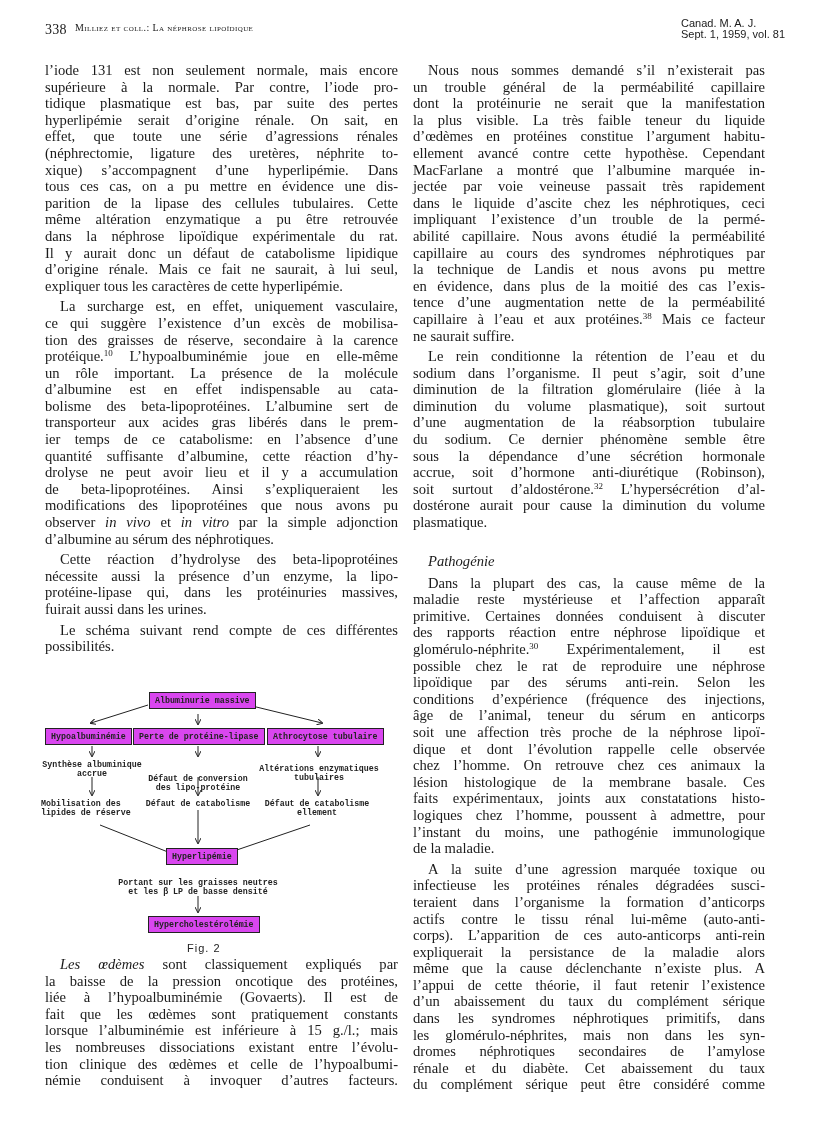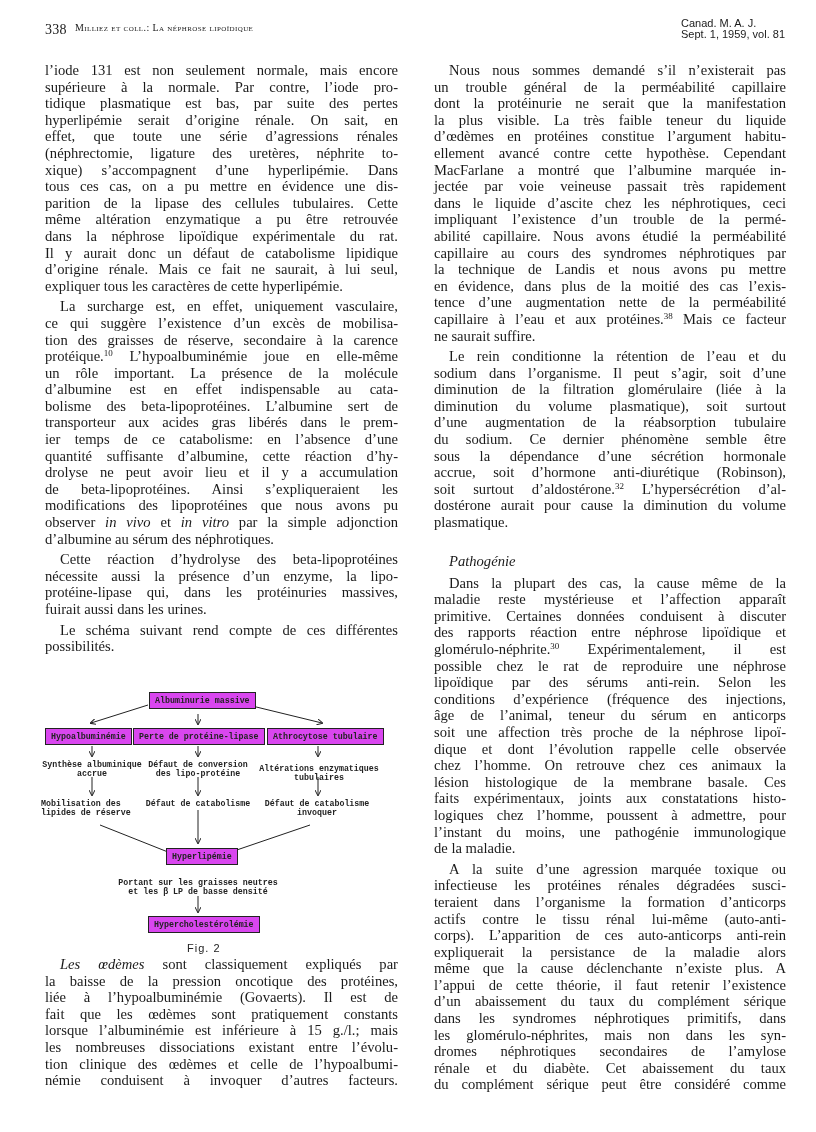--- a/index.html
+++ b/index.html
@@ -3,21 +3,21 @@
 <meta charset="utf-8">
 <style>
   html, body { margin: 0; padding: 0; background: #ffffff; }
   body { width: 816px; height: 1132px; position: relative; overflow: hidden; color: #1a1a1a; font-family: "Liberation Serif", "DejaVu Serif", serif; }
   .header { position: absolute; top: 18px; left: 45px; width: 740px; height: 30px; }
   .pageno { position: absolute; left: 0; top: 4px; font-size: 14px; letter-spacing: 0.2px; }
   .running { position: absolute; left: 30px; top: 4px; font-size: 10px; font-variant: small-caps; letter-spacing: 0.4px; }
   .journal { position: absolute; right: 0; top: 0; font-size: 11px; line-height: 11px; font-family: "Liberation Sans", "DejaVu Sans", sans-serif; text-align: left; }
   .col { position: absolute; top: 62px; width: 353px; font-size: 14.6px; line-height: 16.6px; }
   .col.left { left: 45px; }
-  .col.right { left: 434px; width: 352px; }
+  .col.right { left: 413px; width: 352px; }
   .ln { display: block; white-space: nowrap; text-align: justify; text-align-last: justify; height: 16.6px; overflow: visible; }
   .ln.last { text-align-last: left; }
   .ln.indent { padding-left: 15px; }
   .para-gap { height: 4px; }
   .sec-gap { height: 22px; }
   .heading { font-style: italic; display: block; padding-left: 15px; height: 18px; }
   i { font-style: italic; }
   sup { font-size: 9px; vertical-align: 5px; line-height: 0; }
 
   
@@ -120,39 +120,39 @@
   <div class="box" style="left:104px; top:2px;">Albuminurie massive</div>
 
   <div class="box" style="left:0px; top:38px;">Hypoalbuminémie</div>
   <div class="box" style="left:88px; top:38px;">Perte de protéine-lipase</div>
   <div class="box" style="left:222px; top:38px;">Athrocytose tubulaire</div>
 
   <div class="lbl" style="left:-4px; top:70px; width:102px;">
     <div>Synthèse albuminique</div>
     <div>accrue</div>
   </div>
-  <div class="lbl" style="left:100px; top:70px; width:106px;">
+  <div class="lbl" style="left:100px; top:84px; width:106px;">
     <div>Défaut de conversion</div>
     <div>des lipo-protéine</div>
   </div>
   <div class="lbl" style="left:212px; top:74px; width:124px;">
     <div>Altérations enzymatiques</div>
     <div>tubulaires</div>
   </div>
 
   <div class="lbl" style="left:-4px; top:109px; width:92px; text-align:left;">
     <div>Mobilisation des</div>
     <div>lipides de réserve</div>
   </div>
   <div class="lbl" style="left:100px; top:109px; width:106px;">
     <div>Défaut de catabolisme</div>
   </div>
   <div class="lbl" style="left:216px; top:109px; width:112px;">
     <div>Défaut de catabolisme</div>
-    <div>invoquer</div>
+    <div>ellement</div>
   </div>
 
   <div class="box" style="left:121px; top:158px;">Hyperlipémie</div>
 
   <div class="lbl" style="left:68px; top:188px; width:170px;">
     <div>Portant sur les graisses neutres</div>
     <div>et les β LP de basse densité</div>
   </div>
 
   <div class="box" style="left:103px; top:226px;">Hypercholestérolémie</div>

